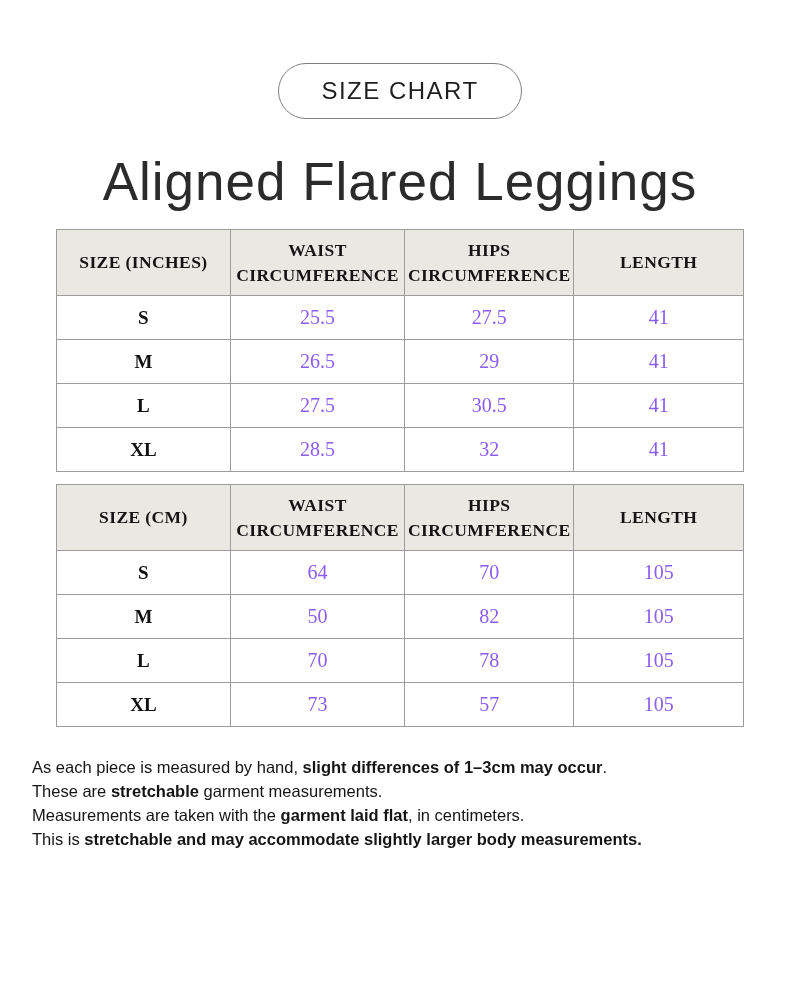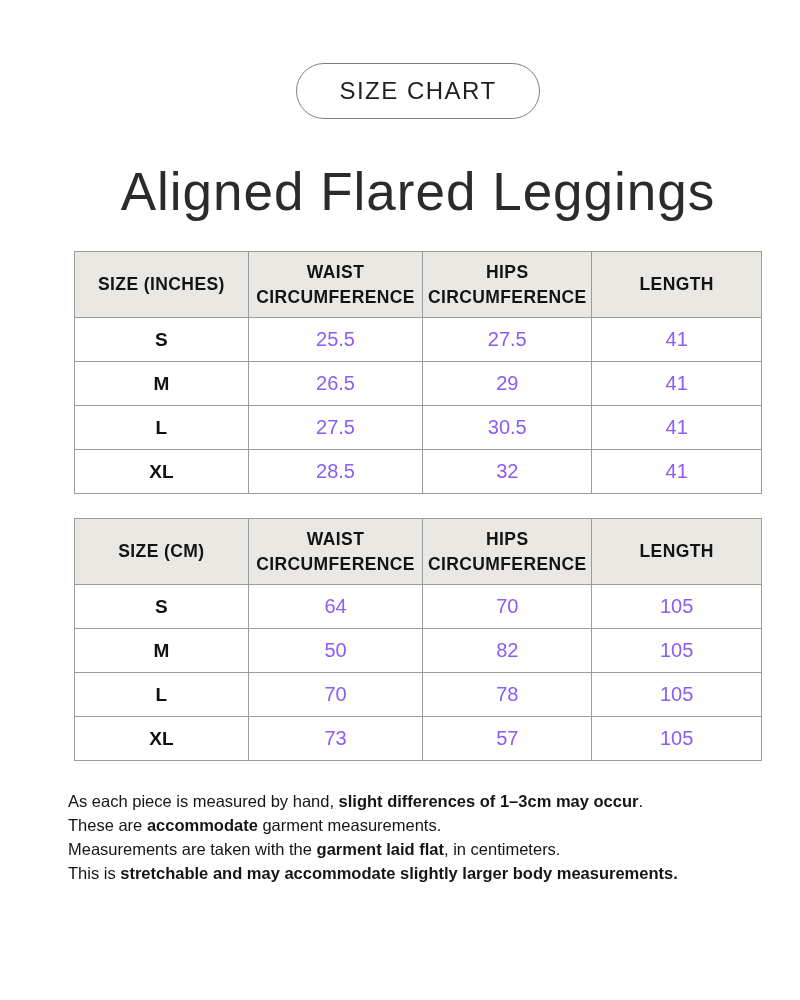--- a/index.html
+++ b/index.html
@@ -5,54 +5,55 @@
   * { box-sizing: border-box; }
   html, body { margin: 0; padding: 0; }
   body {
     width: 800px;
     height: 1000px;
     background: #ffffff;
     font-family: "Liberation Sans", "DejaVu Sans", sans-serif;
     color: #1e1e1e;
     overflow: hidden;
   }
-  .page { width: 800px; height: 1000px; position: relative; padding-left: 36px; }
+  .page { width: 800px; height: 1000px; position: relative; }
 
   
   .badge-row { text-align: center; padding-top: 63px; }
   .badge {
     display: inline-block;
     border: 1.5px solid #7f7f7f;
     border-radius: 30px;
     padding: 13px 42px;
     font-size: 24px;
     font-weight: 500;
     letter-spacing: 1.5px;
     color: #1f1f1f;
     background: #ffffff;
   }
 
   
   .title {
-    margin: 38px 0 0 0;
+    margin: 28px 0 0 0;
     text-align: center;
     font-size: 53px;
     line-height: 70px;
     font-weight: 500;
     letter-spacing: 1px;
     color: #2b2b2b;
   }
 
   
   table.size-table {
     border-collapse: collapse;
     table-layout: fixed;
     width: 688px;
-    margin: 24px auto 0 auto;
+    margin: 12px auto 0 auto;
     background: #ffffff;
+    font-family: Liberation Serif, serif;
   }
   table.size-table col.c1 { width: 25.3%; }
   table.size-table col.c2 { width: 25.4%; }
   table.size-table col.c3 { width: 24.6%; }
   table.size-table col.c4 { width: 24.7%; }
   table.size-table th,
   table.size-table td {
     border: 1px solid #9c9c9c;
     text-align: center;
     vertical-align: middle;
@@ -205,18 +206,18 @@
         <td class="size-col">XL</td>
         <td>73</td>
         <td>57</td>
         <td>105</td>
       </tr>
     </tbody>
   </table>
 
   <div class="notes">
     <p><span>As each piece is measured by hand, </span><b>slight differences of 1–3cm may occur</b><span>.</span></p>
-    <p><span>These are </span><b>accommodate</b><span> garment measurements.</span></p>
+    <p><span>These are </span><b>stretchable</b><span> garment measurements.</span></p>
     <p><span>Measurements are taken with the </span><b>garment laid flat</b><span>, in centimeters.</span></p>
     <p><span>This is </span><b>stretchable and may accommodate slightly larger body measurements.</b><span></span></p>
   </div>
 
 </div>
 
 </body></html>

